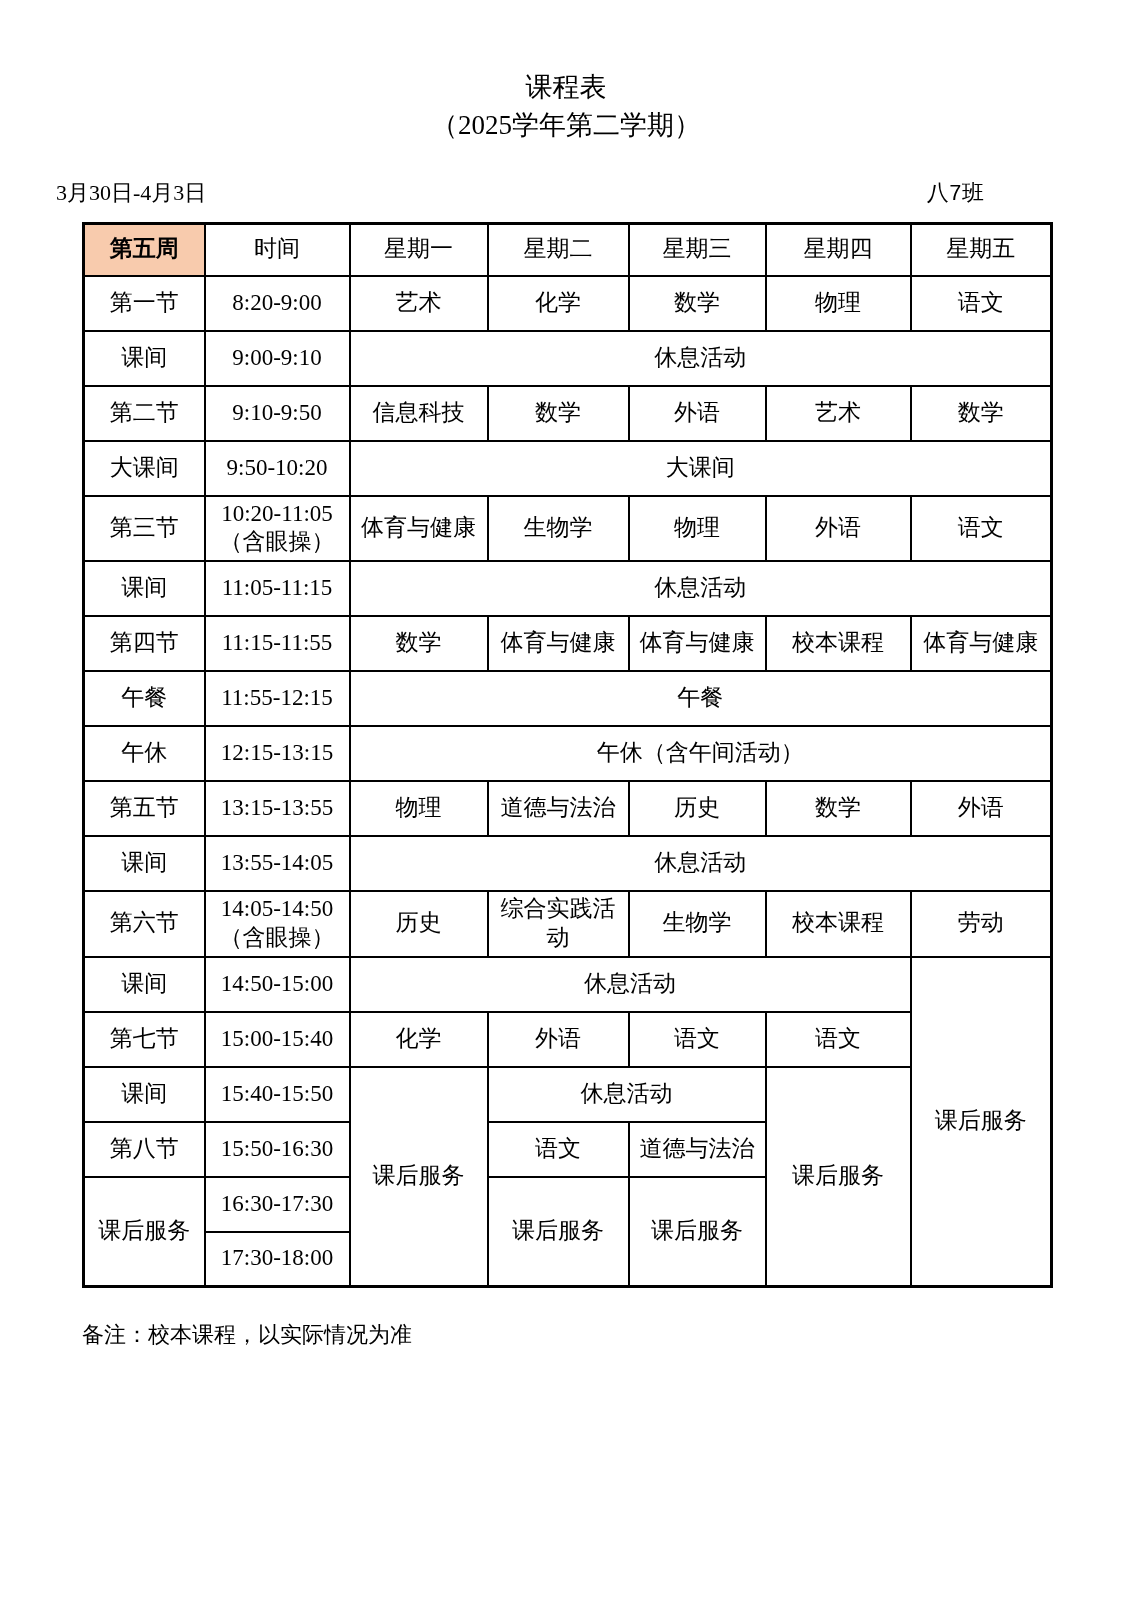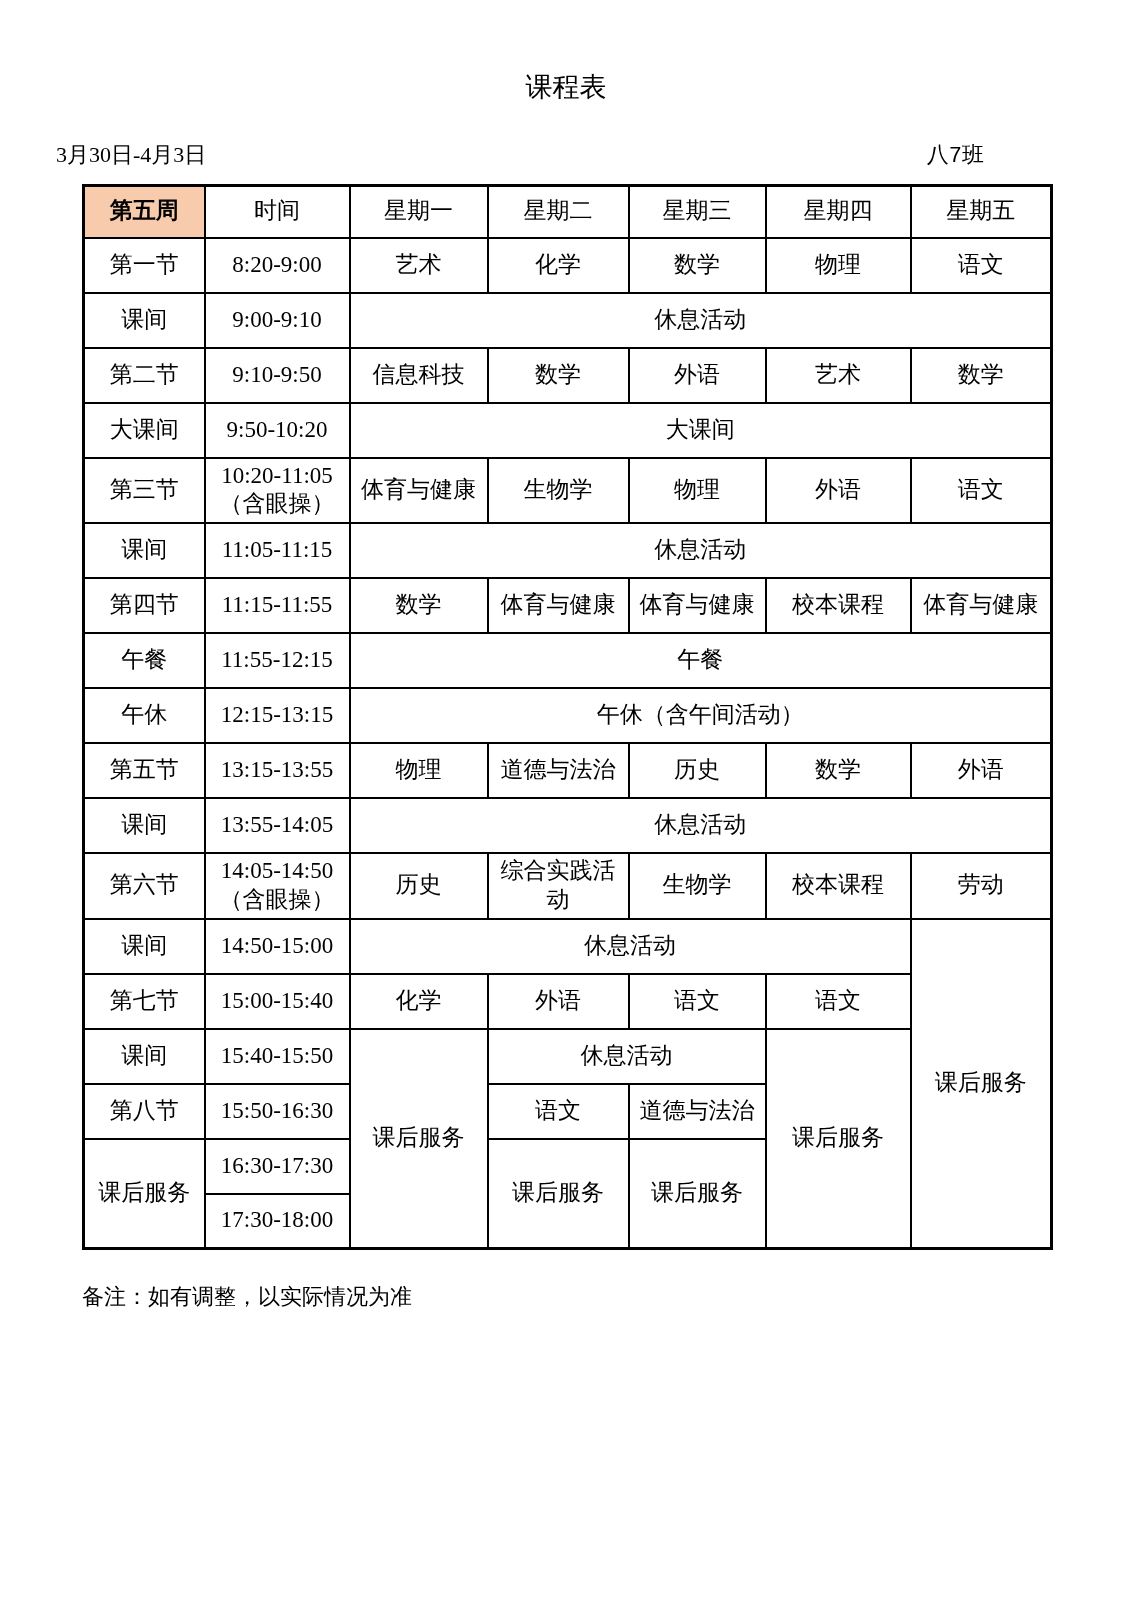--- a/index.html
+++ b/index.html
@@ -59,20 +59,21 @@
     font-size: 22px;
   }
 </style>
 </head>
 <body>
 
 <div class="page">
 
   <div class="title-block">
     <div>课程表</div>
+    <div>（2025学年第二学期）</div>
   </div>
 
   <div class="meta-row">
     <span>3月30日-4月3日</span>
     <span class="class-name">八7班</span>
   </div>
 
   <table class="schedule">
     <colgroup>
       <col style="width:121px">
@@ -229,15 +230,15 @@
         <td rowspan="2">课后服务</td>
         <td rowspan="2">课后服务</td>
       </tr>
 
       <tr>
         <td class="time-cell">17:30-18:00</td>
       </tr>
     </tbody>
   </table>
 
-  <div class="note">备注：如有调整，以实际情况为准</div>
+  <div class="note">备注：校本课程，以实际情况为准</div>
 
 </div>
 
 </body></html>

